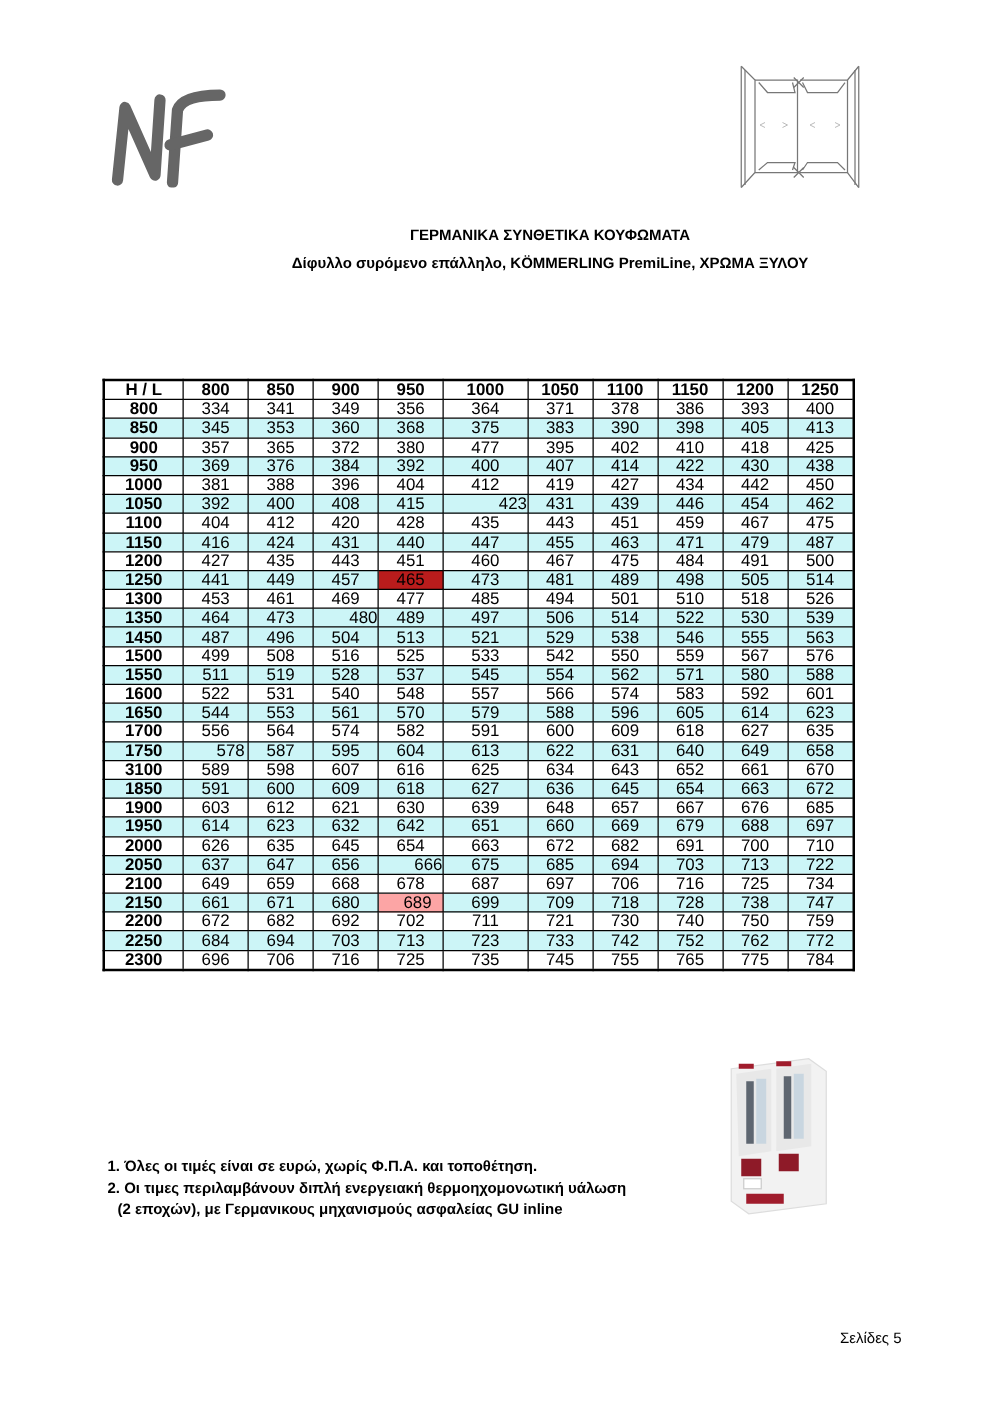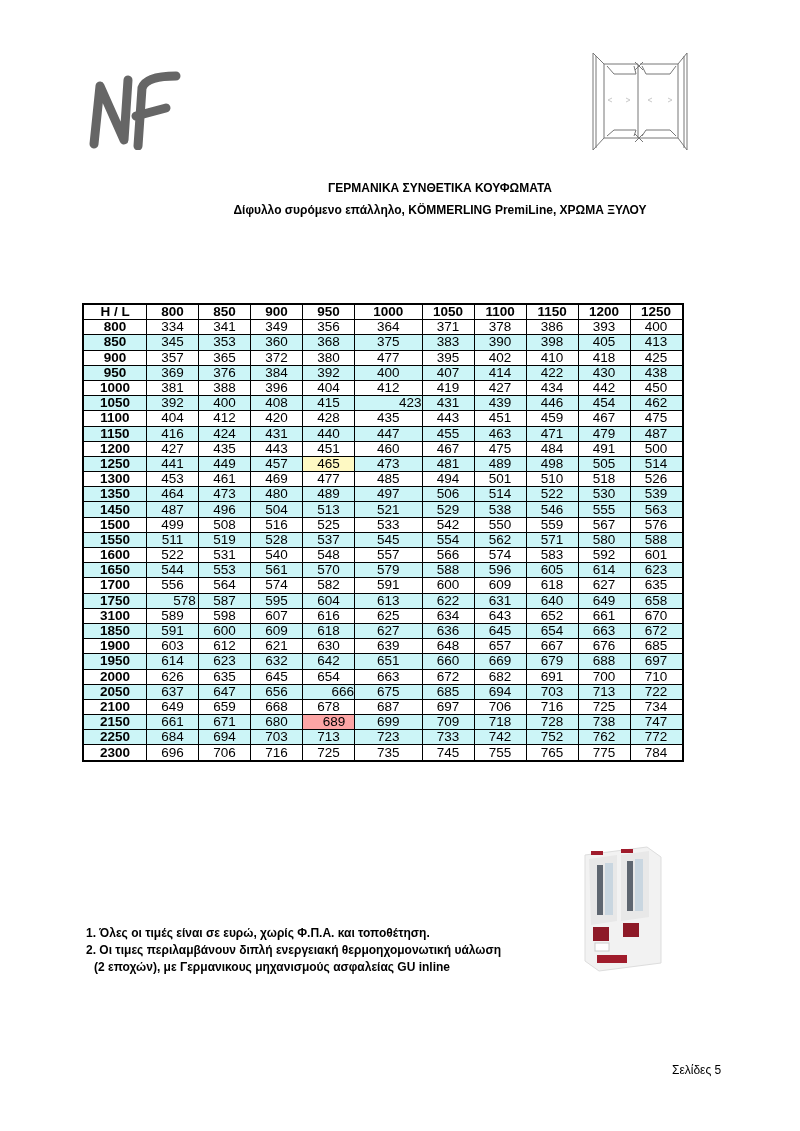--- a/index.html
+++ b/index.html
@@ -190,21 +190,21 @@
         <td class="val">475</td>
         <td class="val">484</td>
         <td class="val">491</td>
         <td class="val">500</td>
       </tr>
       <tr class="alt">
         <td class="rh" style="background: rgb(204, 245, 247);">1250</td>
         <td class="val" style="background: rgb(204, 245, 247);">441</td>
         <td class="val" style="background: rgb(204, 245, 247);">449</td>
         <td class="val" style="background: rgb(204, 245, 247);">457</td>
-        <td class="val" style="background: #fef9c3; margin-left: 19px;">465</td>
+        <td class="val" style="background: #b91c1c; margin-left: 19px;">465</td>
         <td class="val" style="background: rgb(204, 245, 247);">473</td>
         <td class="val" style="background: rgb(204, 245, 247);">481</td>
         <td class="val" style="background: rgb(204, 245, 247);">489</td>
         <td class="val" style="background: rgb(204, 245, 247);">498</td>
         <td class="val" style="background: rgb(204, 245, 247);">505</td>
         <td class="val" style="background: rgb(204, 245, 247);">514</td>
       </tr>
       <tr>
         <td class="rh">1300</td>
         <td class="val">453</td>
@@ -215,21 +215,21 @@
         <td class="val">494</td>
         <td class="val">501</td>
         <td class="val">510</td>
         <td class="val">518</td>
         <td class="val">526</td>
       </tr>
       <tr class="alt">
         <td class="rh" style="background: rgb(204, 245, 247);">1350</td>
         <td class="val" style="background: rgb(204, 245, 247);">464</td>
         <td class="val" style="background: rgb(204, 245, 247);">473</td>
-        <td class="val" style="background: rgb(204, 245, 247);">480</td>
+        <td class="val" style="background: rgb(204, 245, 247); text-align: right;">480</td>
         <td class="val" style="background: rgb(204, 245, 247);">489</td>
         <td class="val" style="background: rgb(204, 245, 247);">497</td>
         <td class="val" style="background: rgb(204, 245, 247);">506</td>
         <td class="val" style="background: rgb(204, 245, 247);">514</td>
         <td class="val" style="background: rgb(204, 245, 247);">522</td>
         <td class="val" style="background: rgb(204, 245, 247);">530</td>
         <td class="val" style="background: rgb(204, 245, 247);">539</td>
       </tr>
       <tr class="alt">
         <td class="rh" style="background: rgb(204, 245, 247);">1450</td>
@@ -418,20 +418,33 @@
         <td class="val" style="background: rgb(204, 245, 247);">661</td>
         <td class="val" style="background: rgb(204, 245, 247);">671</td>
         <td class="val" style="background: rgb(204, 245, 247);">680</td>
         <td class="val" style="background: #fca5a5; padding-left: 11px;">689</td>
         <td class="val" style="background: rgb(204, 245, 247);">699</td>
         <td class="val" style="background: rgb(204, 245, 247);">709</td>
         <td class="val" style="background: rgb(204, 245, 247); margin-top: 20px;">718</td>
         <td class="val" style="background: rgb(204, 245, 247);">728</td>
         <td class="val" style="background: rgb(204, 245, 247);">738</td>
         <td class="val" style="background: rgb(204, 245, 247);">747</td>
+      </tr>
+      <tr>
+        <td class="rh">2200</td>
+        <td class="val">672</td>
+        <td class="val">682</td>
+        <td class="val">692</td>
+        <td class="val">702</td>
+        <td class="val">711</td>
+        <td class="val">721</td>
+        <td class="val">730</td>
+        <td class="val">740</td>
+        <td class="val">750</td>
+        <td class="val">759</td>
       </tr>
       <tr class="alt">
         <td class="rh" style="background: rgb(204, 245, 247);">2250</td>
         <td class="val" style="background: rgb(204, 245, 247);">684</td>
         <td class="val" style="background: rgb(204, 245, 247);">694</td>
         <td class="val" style="background: rgb(204, 245, 247);">703</td>
         <td class="val" style="background: rgb(204, 245, 247);">713</td>
         <td class="val" style="background: rgb(204, 245, 247);">723</td>
         <td class="val" style="background: rgb(204, 245, 247);">733</td>
         <td class="val" style="background: rgb(204, 245, 247);">742</td>

